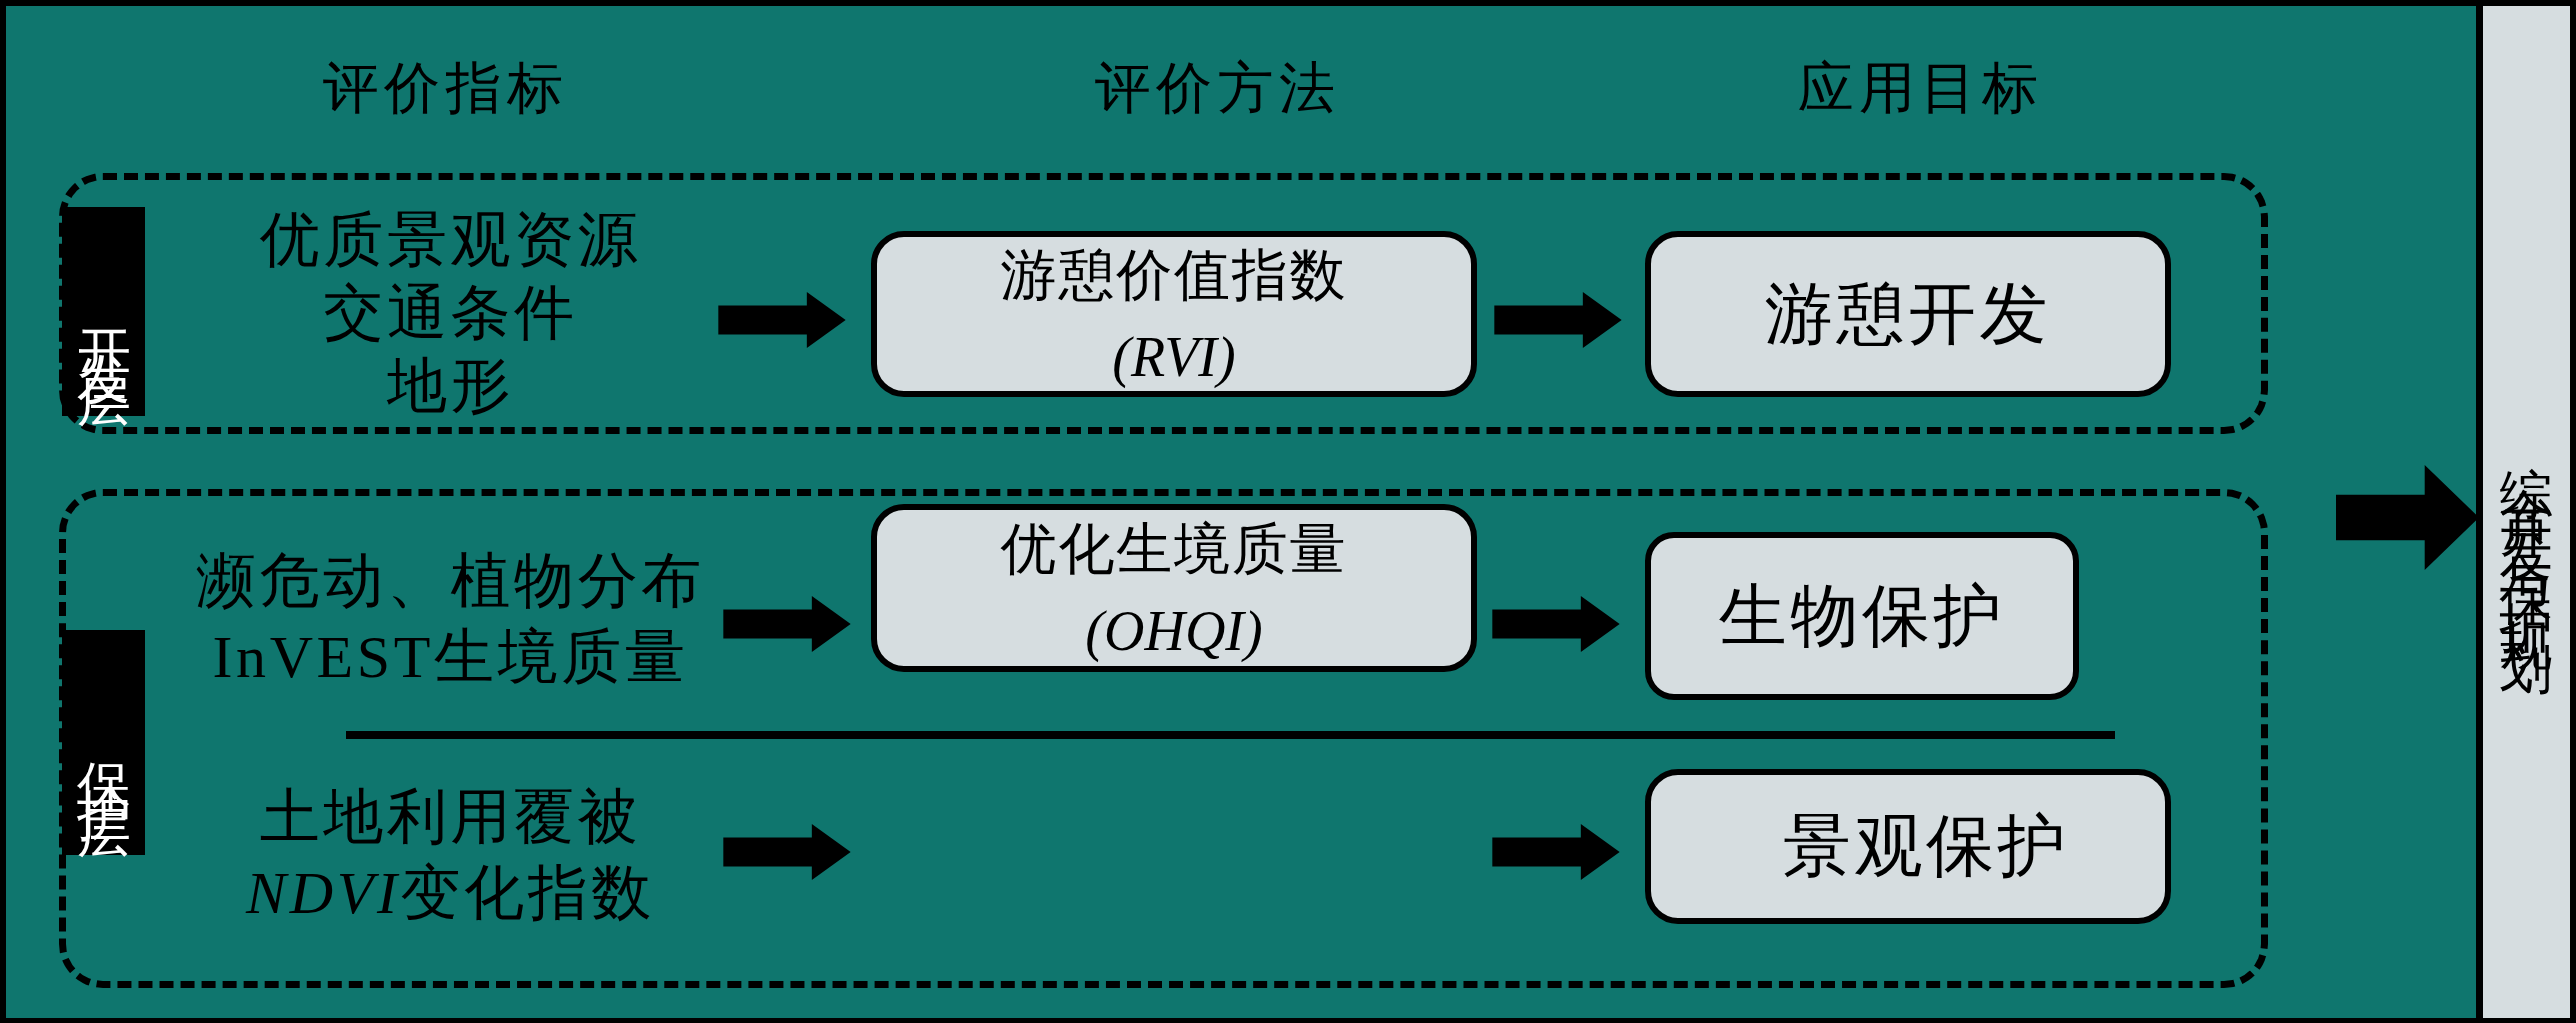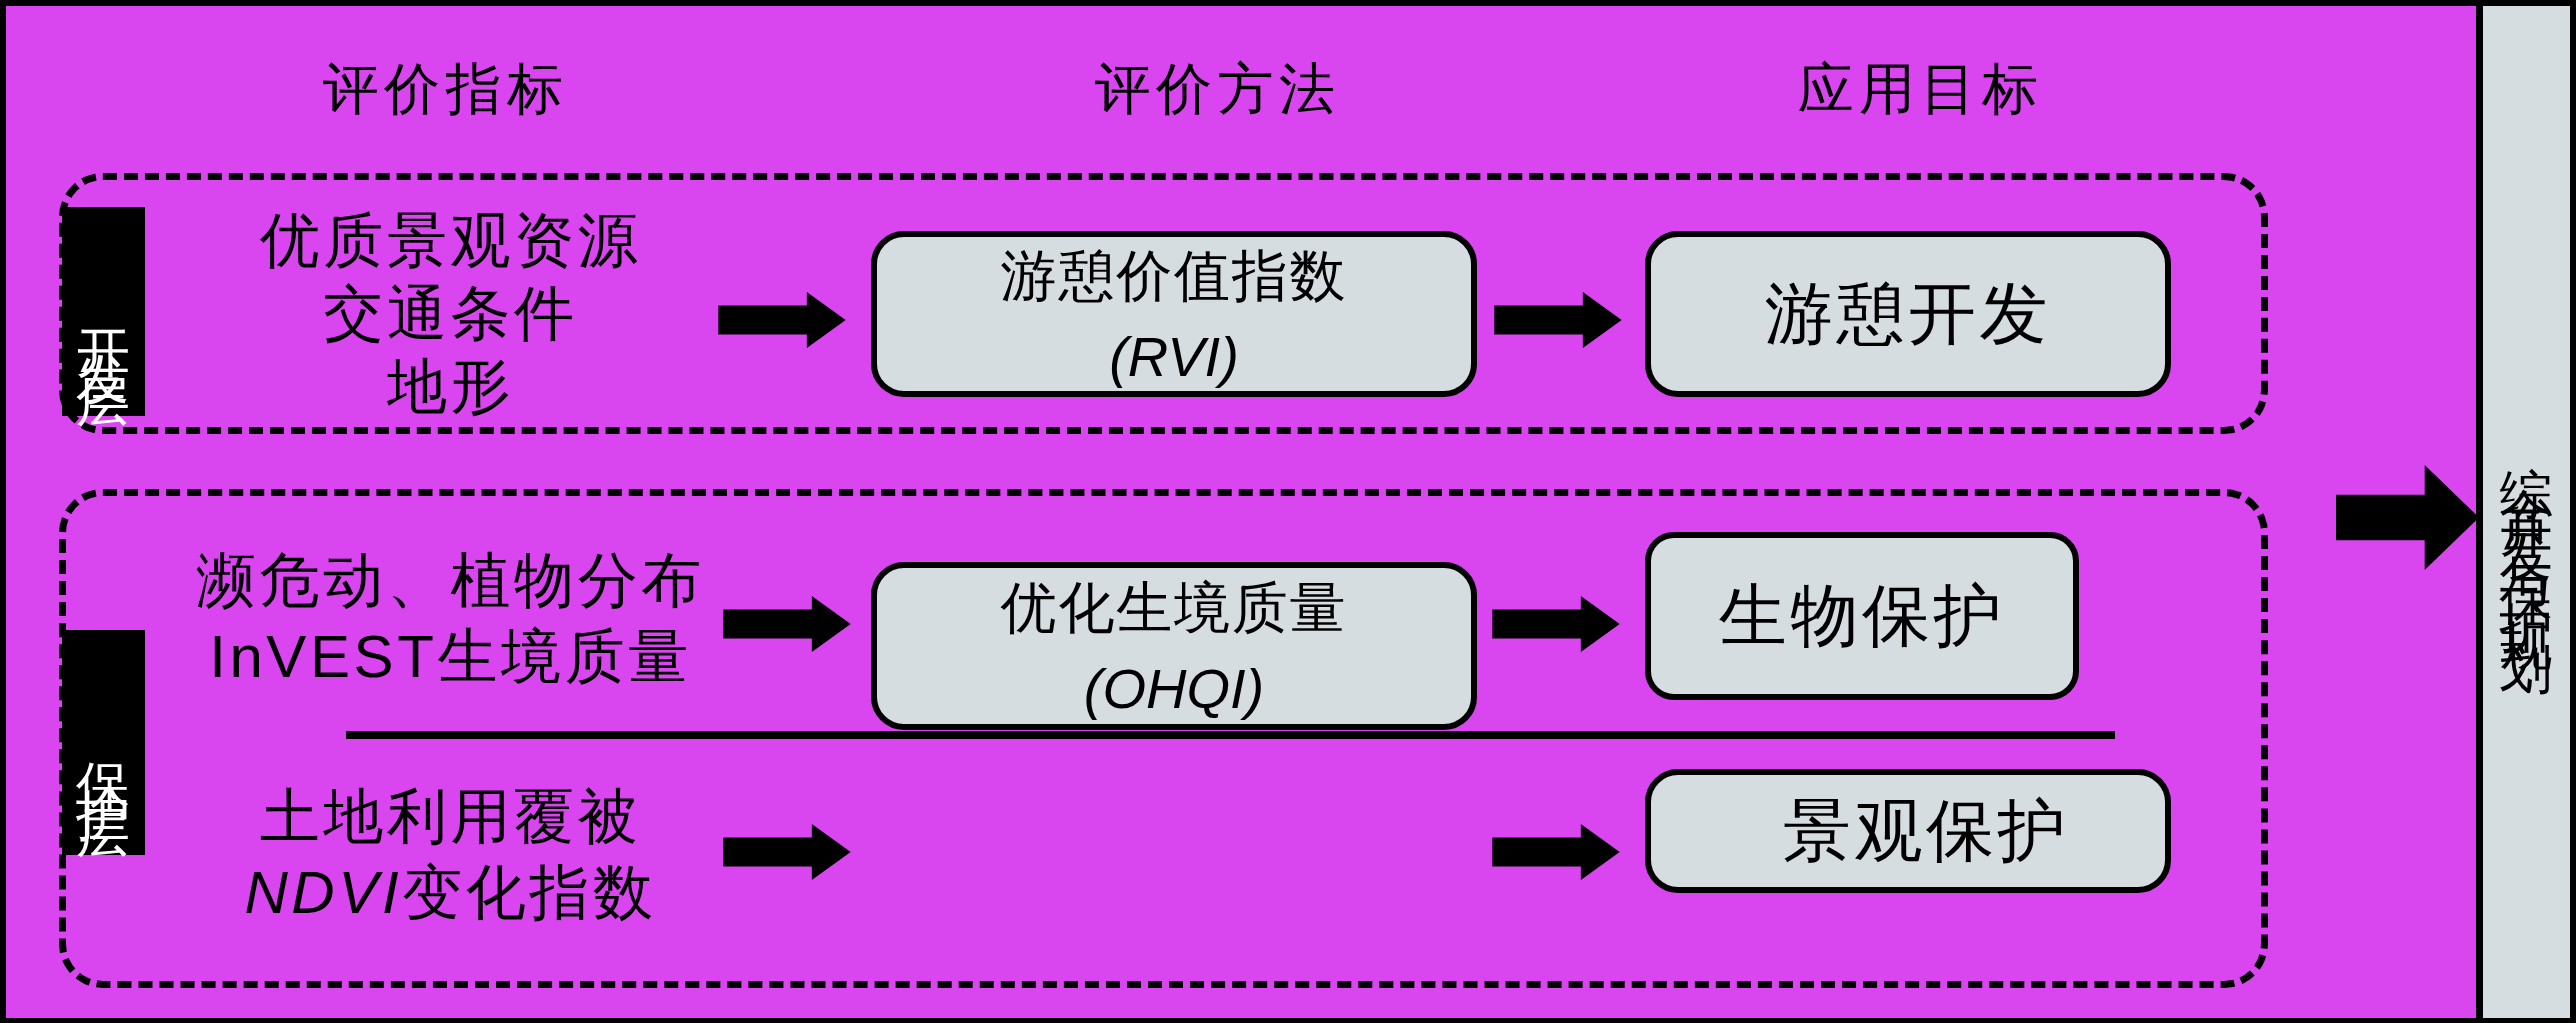--- a/index.html
+++ b/index.html
@@ -1,22 +1,22 @@
 <!DOCTYPE html>
 <html style="font-size:14.5px"><head>
 <meta charset="utf-8">
 <style>
   html, body { margin: 0; padding: 0; background: #ffffff; }
   #canvas {
     position: relative;
     width: 2576px; height: 1024px;
     box-sizing: border-box;
-    background: #d946ef;
+    background: #0f766e;
     border: 6.4px solid #000000;
-    font-family: Liberation Sans, sans-serif;
+    font-family: Liberation Serif, serif;
     color: #000000;
     overflow: hidden;
   }
   .abs { position: absolute; }
 
   
   .col-header {
     top: 47px; height: 71px; line-height: 71px;
     font-size: 56px; letter-spacing: 5.4px;
     text-align: center; white-space: nowrap;
@@ -138,21 +138,21 @@
     <span class="line">濒危动、植物分布</span>
     <span class="line">InVEST生境质量</span>
   </div>
 
   <div class="abs arrow" style="left:717px; top:590px;">
     <svg width="128" height="56" viewBox="0 0 141 62">
         <polygon points="0,15 98,15 98,0 141,31 98,62 98,47 0,47" fill="#000000"></polygon>
       </svg>
   </div>
 
-  <div class="abs node" style="left:865px; top:556px; width:606px; height:168px;">
+  <div class="abs node" style="left:865px; top:498px; width:606px; height:168px;">
     <span class="name">优化生境质量</span>
     <span class="abbr">(OHQI)</span>
   </div>
 
   <div class="abs arrow" style="left:1486px; top:590px;">
     <svg width="128" height="56" viewBox="0 0 141 62">
         <polygon points="0,15 98,15 98,0 141,31 98,62 98,47 0,47" fill="#000000"></polygon>
       </svg>
   </div>
 
@@ -171,21 +171,21 @@
       </svg>
   </div>
 
 
   <div class="abs arrow" style="left:1486px; top:818px;">
     <svg width="128" height="56" viewBox="0 0 141 62">
         <polygon points="0,15 98,15 98,0 141,31 98,62 98,47 0,47" fill="#000000"></polygon>
       </svg>
   </div>
 
-  <div class="abs node goal" style="left:1639px; top:763px; width:526px; height:124px;padding-left:36px;">景观保护</div>
+  <div class="abs node goal" style="left:1639px; top:763px; width:526px; height:155px;padding-left:36px;">景观保护</div>
 
   <div class="abs arrow" style="left:2330px; top:459px;">
     <svg width="143" height="105" viewBox="0 0 158 116">
         <polygon points="0,33 98,33 98,0 158,58 98,116 98,83 0,83" fill="#000000"></polygon>
       </svg>
   </div>
 
   <div class="abs output-bar">
     <span class="vtext">综合开发与保护规划</span>
   </div>

